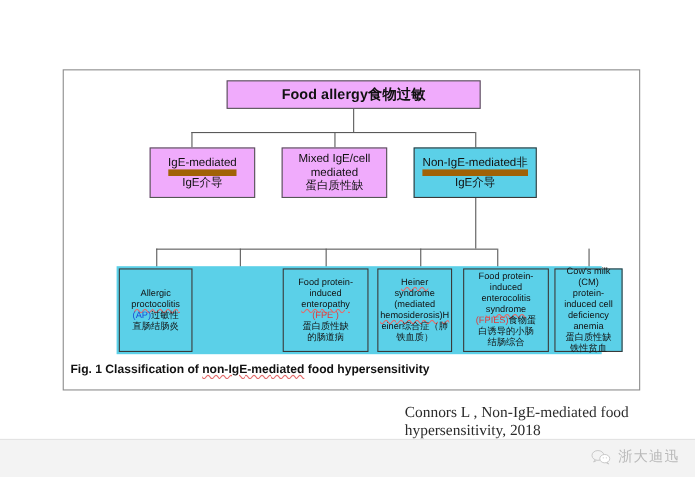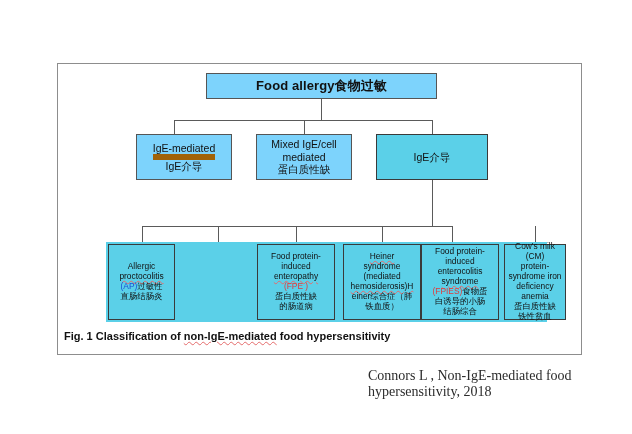--- a/index.html
+++ b/index.html
@@ -15,21 +15,21 @@
   
   .figure-frame{
     position:absolute;left:57px;top:63px;width:523px;height:290px;
     border:1px solid #8d8d8d;background:#ffffff;
   }
 
   
   .box{
     position:absolute;
     border:1px solid #555555;
-    background:#7dd3fc;
+    background:#f0abfc;
     box-sizing:border-box;
     display:flex;align-items:center;justify-content:center;
     text-align:center;
     color:#111;
     line-height:1.15;
   }
   .box.cyan{background:#5bd0e8;border-color:#3a3a3a;}
 
   
   .box-root{
@@ -52,21 +52,21 @@
     position:absolute;left:48px;top:178px;width:441px;height:80px;
     background:#5bd0e8;
   }
   .box-l3{
     top:180px;height:76px;font-size:8.4px;background:#5bd0e8;
     border:1px solid #2c2c2c;
   }
   .b1{left:50px;width:67px;}
   .b2{left:121px;width:78px;}
   .b3{left:199px;width:78px;}
-  .b4{left:285px;width:78px;}
+  .b4{left:285px;width:68px;}
   .b5{left:363px;width:78px;}
   .b6{left:446px;width:62px;}
 
   .accent{color:#e03a3a;}
   .accent-blue{color:#1a4fd6;}
 
   
   .ln{position:absolute;background:#5a5a5a;}
   .lnv{width:1px;}
   .lnh{height:1px;}
@@ -130,20 +130,21 @@
     <div class="box box-l2 box-mixed">
       <div class="cellline">
         <div>Mixed IgE/cell</div>
         <div>mediated</div>
         <div>蛋白质性缺</div>
       </div>
     </div>
 
     <div class="box box-l2 box-nonige cyan">
       <div class="cellline">
+        <div class="u" style="display:inline-block;">Non-IgE-mediated非</div>
         <div>IgE介导</div>
       </div>
     </div>
 
     <div class="ln lnv" style="left:374px;top:116px;height:46px;"></div>
 
     <div class="ln lnh" style="left:84px;top:162px;width:310px;"></div>
 
     <div class="ln lnv" style="left:84px;top:162px;height:18px;"></div>
     <div class="ln lnv" style="left:160px;top:162px;height:18px;"></div>
@@ -196,30 +197,45 @@
         <div>白诱导的小肠</div>
         <div>结肠综合</div>
       </div>
     </div>
 
     <div class="box box-l3 b6 cyan">
       <div class="cellline">
         <div>Cow's milk</div>
         <div>(CM)</div>
         <div>protein-</div>
-        <div>syndrome iron</div>
+        <div>induced cell</div>
         <div>deficiency</div>
         <div>anemia</div>
         <div>蛋白质性缺</div>
         <div>铁性贫血</div>
       </div>
     </div>
 
     <div class="caption">
       <span class="reg">Fig. 1 Classification of </span><span class="reg wav">non-IgE-mediated</span><span class="reg"> food hypersensitivity</span>
     </div>
 
   </div>
 
   <div class="citation">Connors L , Non-IgE-mediated food hypersensitivity, 2018</div>
 
+  <div class="footer">
+    <div class="brand">
+      <span>
+        <svg class="wechat-icon" viewBox="0 0 26 20" fill="none" stroke="#c3c3c3" stroke-width="1.1">
+          <ellipse cx="9" cy="8" rx="7.4" ry="6.1"></ellipse>
+          <path d="M5.6 13.4 L3.6 16.2 L6.9 14.6"></path>
+          <ellipse cx="17.5" cy="12" rx="6.2" ry="5.2" fill="#fff"></ellipse>
+          <path d="M20.6 16.5 L22.4 18.7 L19.6 17.4"></path>
+          <circle cx="15.6" cy="11" r="0.7" fill="#c3c3c3" stroke="none"></circle>
+          <circle cx="19.4" cy="11" r="0.7" fill="#c3c3c3" stroke="none"></circle>
+        </svg>
+      </span>
+      <span class="brand-text">浙大迪迅</span>
+    </div>
+  </div>
 
 </div>
 
 </body></html>

